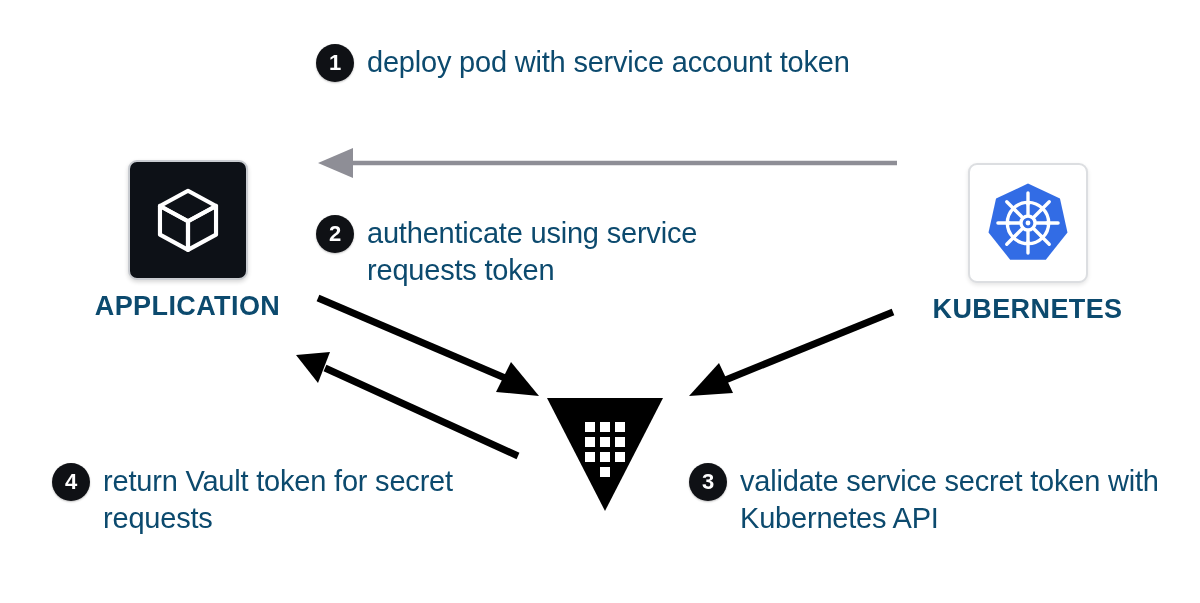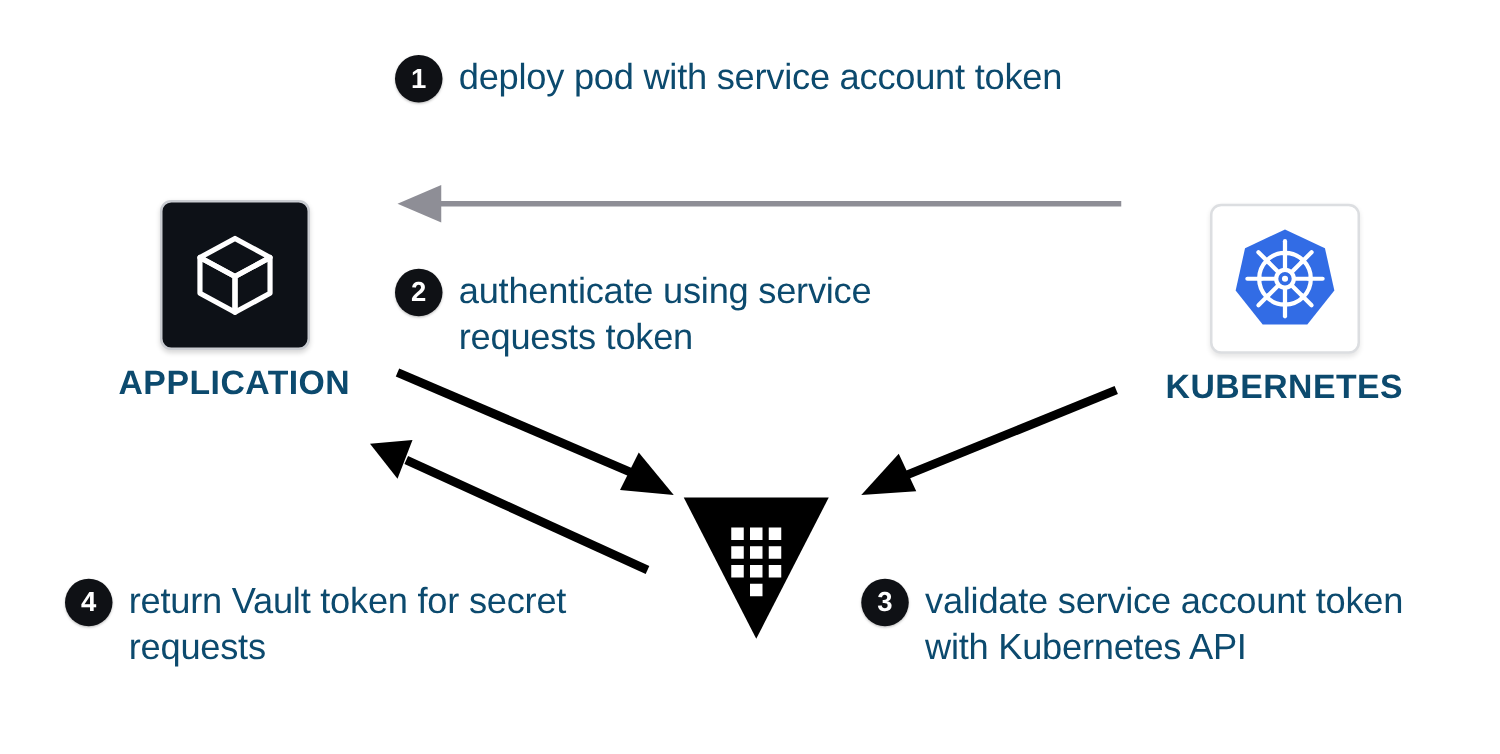--- a/index.html
+++ b/index.html
@@ -214,21 +214,21 @@
     <div class="step-text">deploy pod with service account token</div>
   </div>
 
   <div class="step" id="step2">
     <div class="badge">2</div>
     <div class="step-text">authenticate using service requests token</div>
   </div>
 
   <div class="step" id="step3">
     <div class="badge">3</div>
-    <div class="step-text">validate service account token with Kubernetes API</div>
+    <div class="step-text">validate service secret token with Kubernetes API</div>
   </div>
 
   <div class="step" id="step4">
     <div class="badge">4</div>
     <div class="step-text">return Vault token for secret requests</div>
   </div>
 
 </div>
 
 </body></html>

